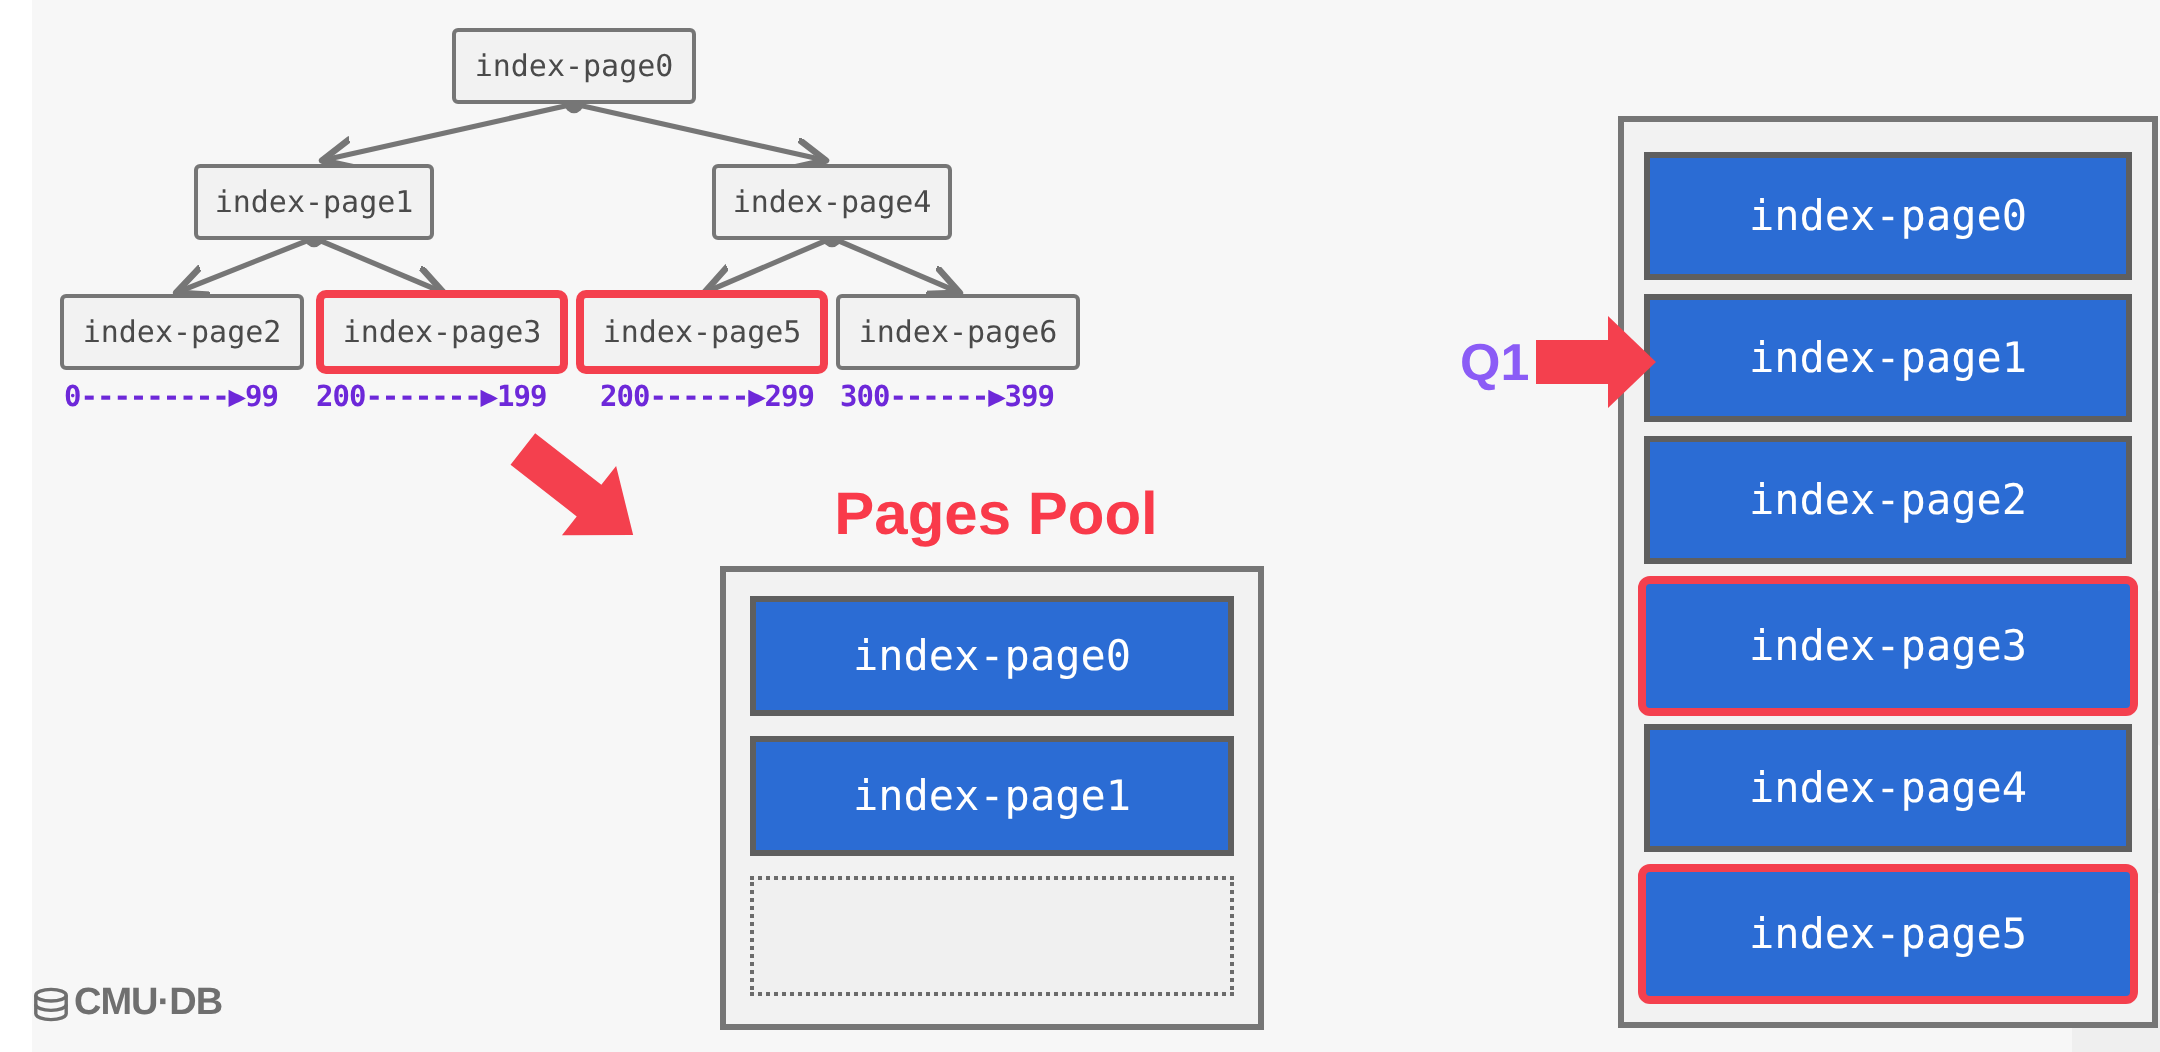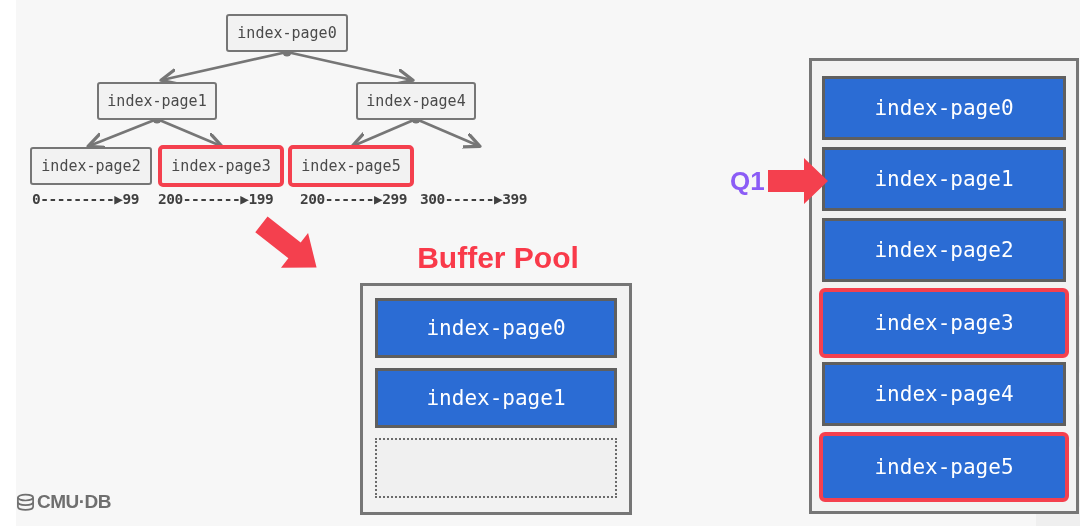--- a/index.html
+++ b/index.html
@@ -52,21 +52,21 @@
     align-items: center;
     justify-content: center;
     white-space: nowrap;
   }
   .node.hl {
     border: 4px solid #f4404e;
     border-radius: 5px;
   }
   .range {
     position: absolute;
-    color: #404040;
+    color: #6d28d9;
     font-family: "DejaVu Sans Mono", monospace;
     font-size: 14.5px;
     font-weight: bold;
     line-height: 1;
     white-space: nowrap;
     letter-spacing: -0.5px;
   }
 
   
   .block-arrow {
@@ -181,36 +181,39 @@
 
     <div class="node" style="left:14px; top:147px; width:122px; height:38px;">
       <span>index-page2</span>
     </div>
     <div class="node hl" style="left:142px; top:145px; width:126px; height:42px;">
       <span>index-page3</span>
     </div>
     <div class="node hl" style="left:272px; top:145px; width:126px; height:42px;">
       <span>index-page5</span>
     </div>
+    <div class="node" style="left:402px; top:147px; width:122px; height:38px;">
+      <span>index-page6</span>
+    </div>
 
     <div class="range" style="left:16px; top:192px;">0---------▶99</div>
     <div class="range" style="left:142px; top:192px;">200-------▶199</div>
     <div class="range" style="left:284px; top:192px;">200------▶299</div>
     <div class="range" style="left:404px; top:192px;">300------▶399</div>
   </div>
 
   <div class="block-arrow" style="left:228px; top:210px; width:90px; height:72px;">
     <svg viewBox="0 0 90 72" width="90" height="72">
       <g transform="rotate(38 45 36)">
         <path d="M10,26 L52,26 L52,14 L80,36 L52,58 L52,46 L10,46 Z" fill="#f4404e"></path>
       </g>
     </svg>
   </div>
 
-  <div class="panel-title" style="left:348px; top:243px; width:268px;">Buffer Pool</div>
+  <div class="panel-title" style="left:348px; top:243px; width:268px;">Pages Pool</div>
 
   <div class="panel" style="left:344px; top:283px; width:272px; height:232px;">
   </div>
   <div class="page" style="left:359px; top:298px; width:242px; height:60px;">
     <span>index-page0</span>
   </div>
   <div class="page" style="left:359px; top:368px; width:242px; height:60px;">
     <span>index-page1</span>
   </div>
   <div class="page empty" style="left:359px; top:438px; width:242px; height:60px;">

